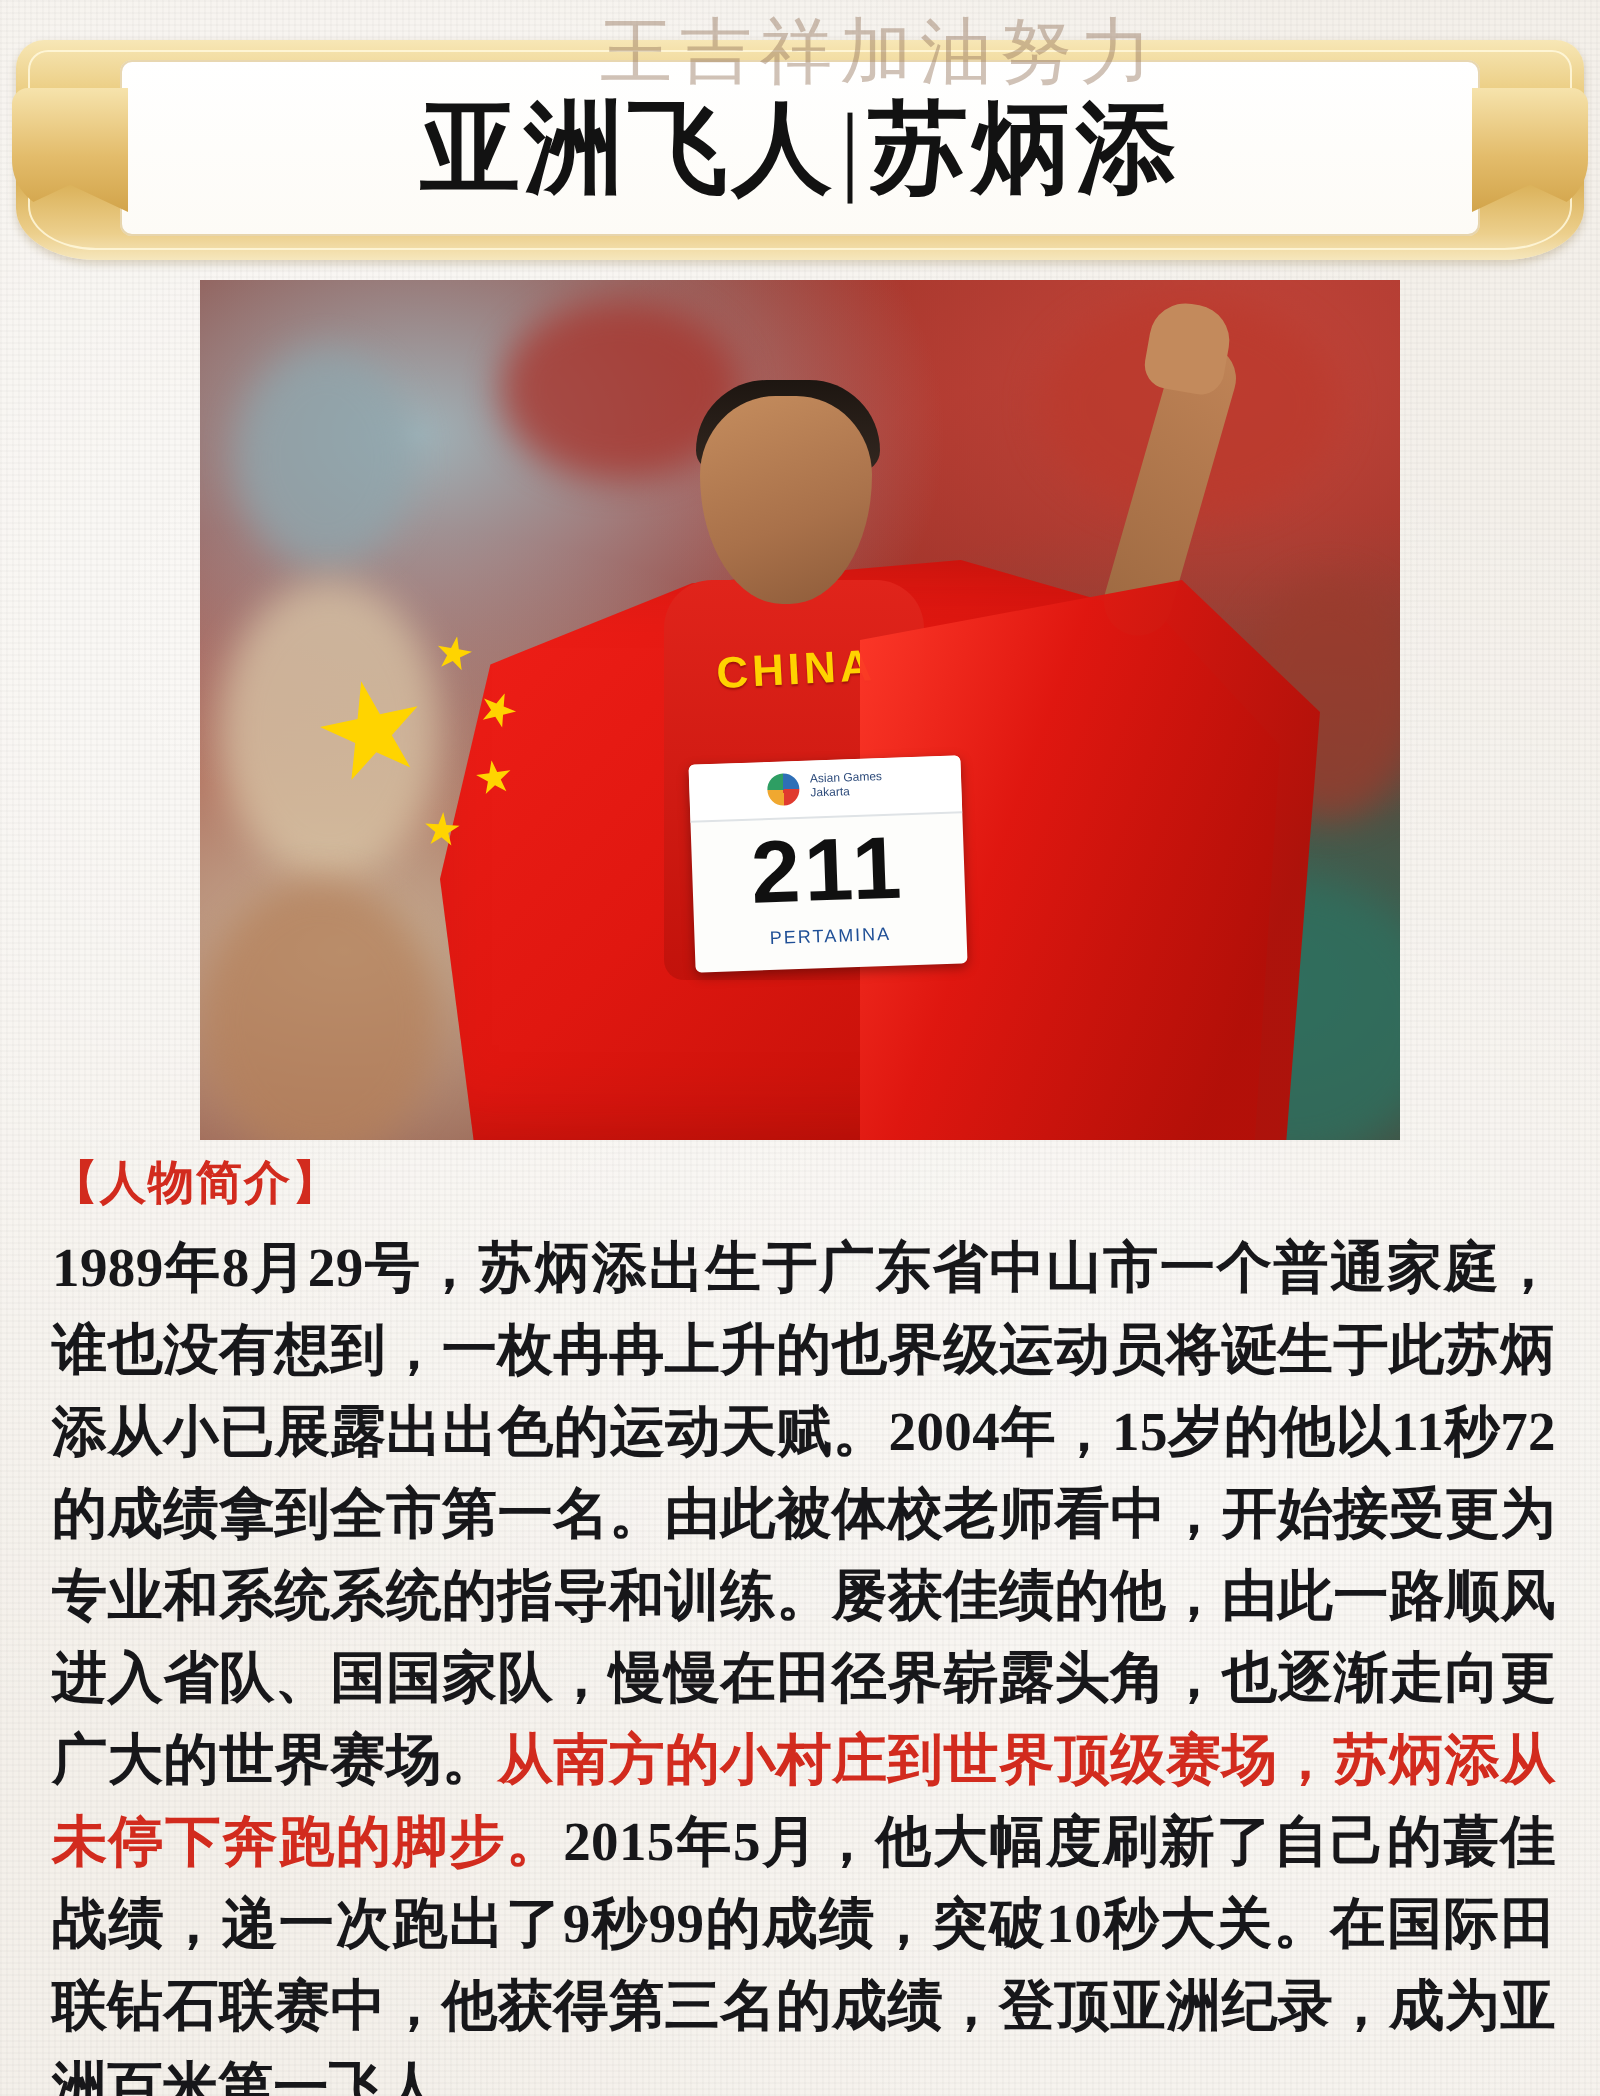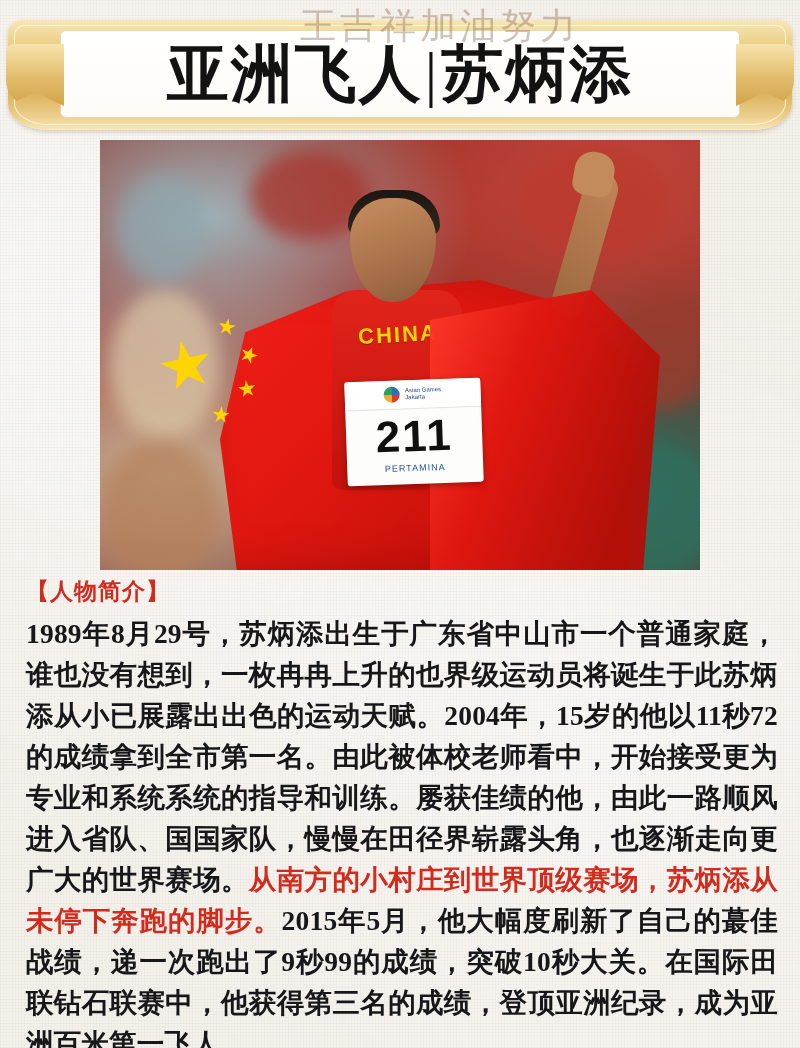--- a/index.html
+++ b/index.html
@@ -81,21 +81,21 @@
     top: 10px;
     bottom: 12px;
     background: linear-gradient(180deg, #ffffff 0%, #fdfbf6 100%);
     border-radius: 6px;
     box-shadow: inset 0 0 0 1px rgba(210,175,100,0.5);
     display: flex;
     align-items: center;
     justify-content: center;
   }
   .banner-title {
-    font-size: 62px;
+    font-size: 50px;
     line-height: 1;
     font-weight: 700;
     color: #121212;
     letter-spacing: 2px;
     font-family: "Liberation Serif", "DejaVu Serif", serif;
     white-space: nowrap;
   }
   .banner-title .sep {
     font-weight: 400;
     padding: 0 2px;

